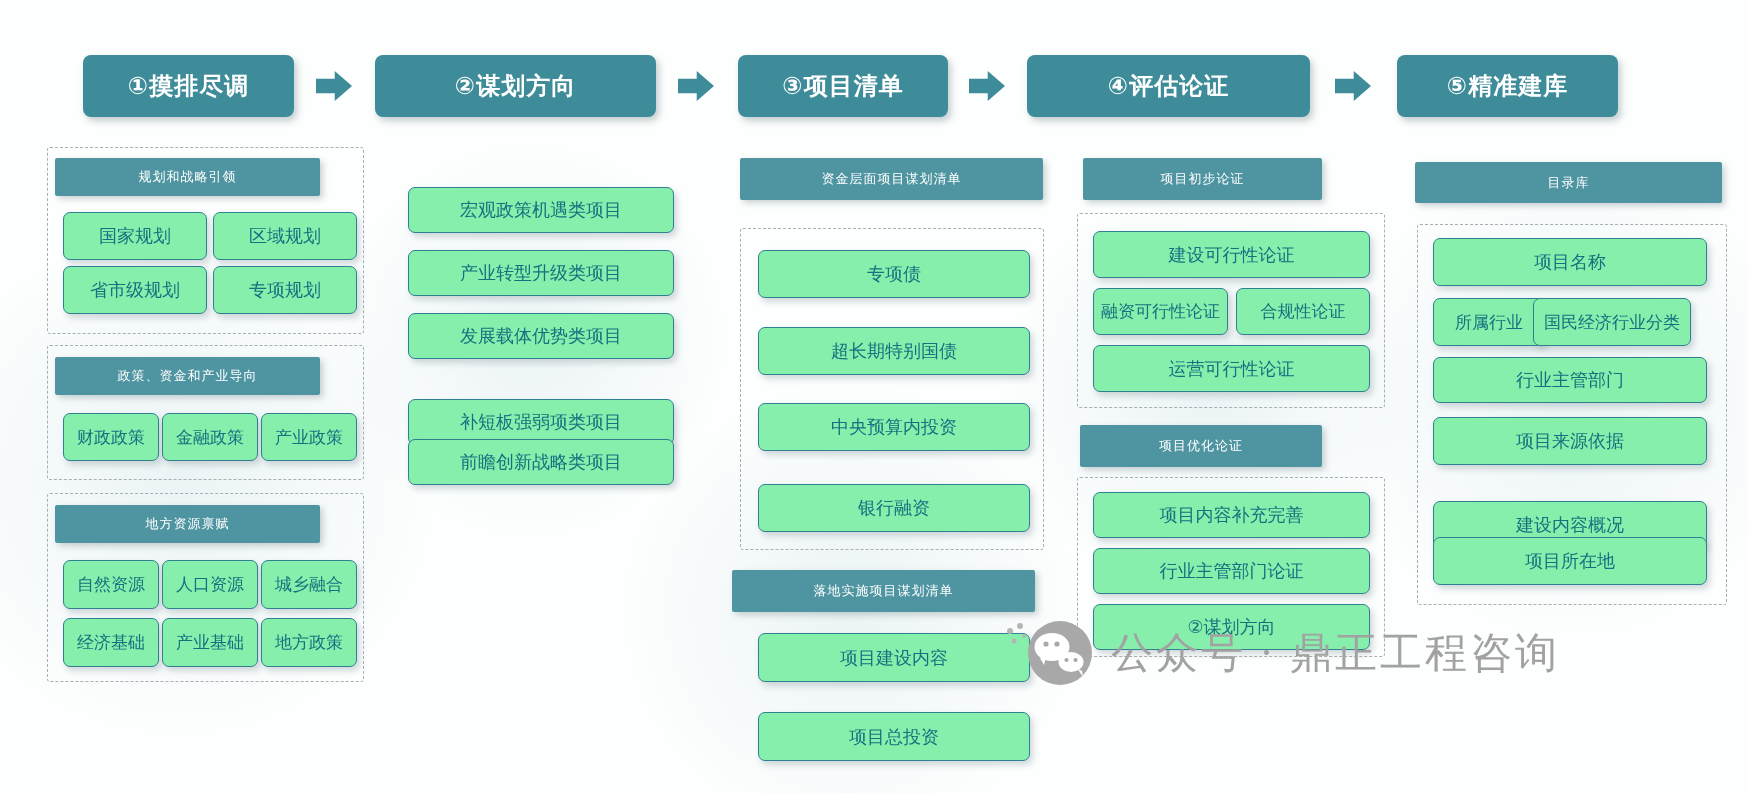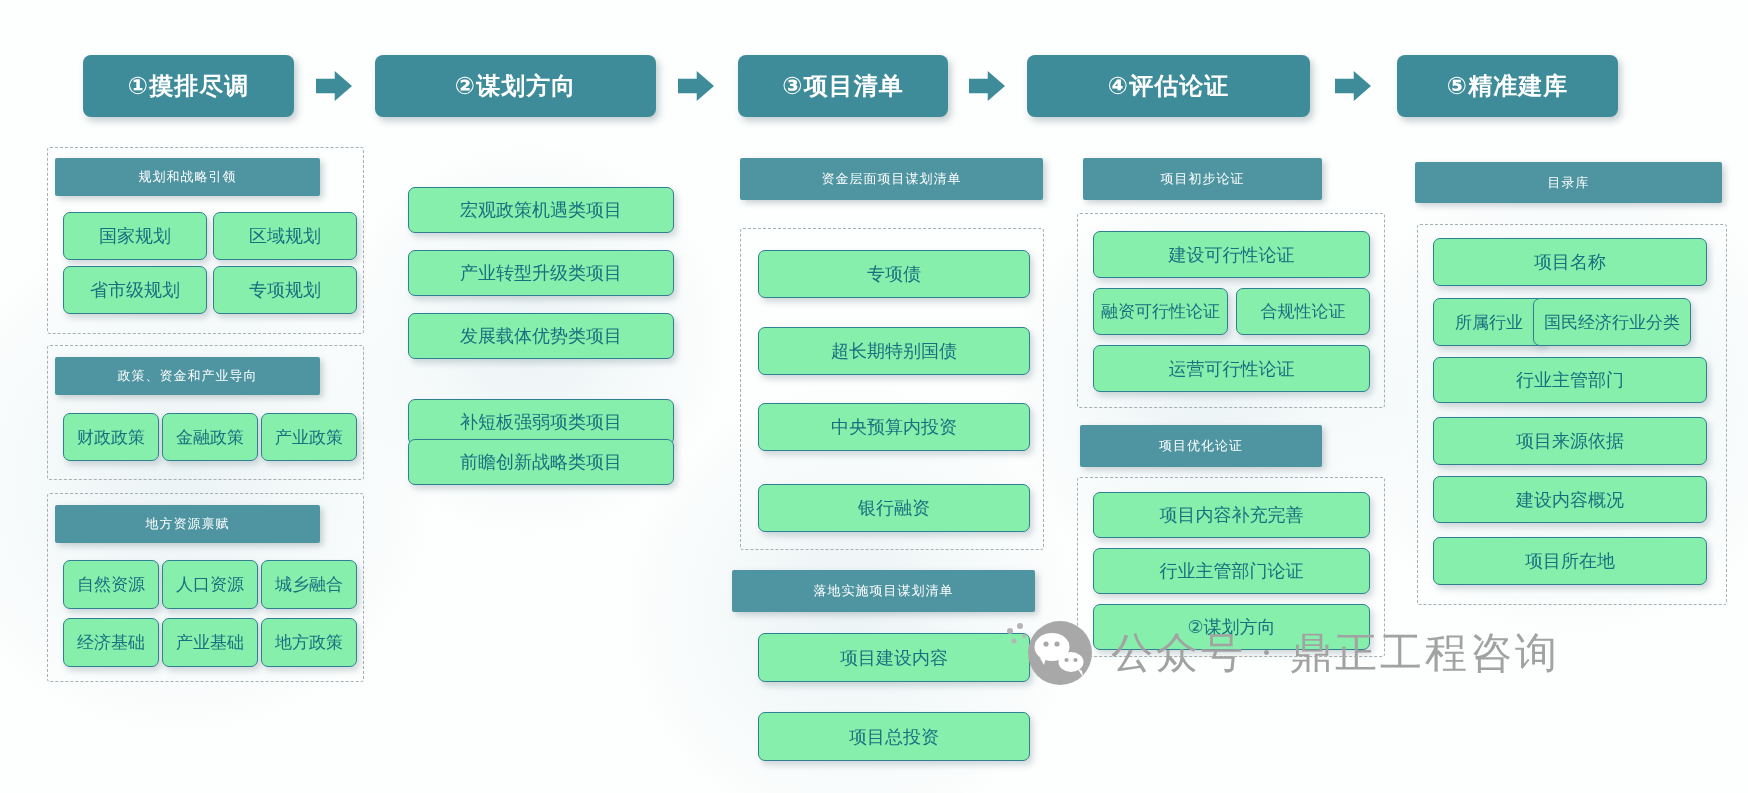--- a/index.html
+++ b/index.html
@@ -110,21 +110,21 @@
   <div class="box" style="left:1093px;top:548px;width:275px;height:44px;">行业主管部门论证</div>
   <div class="box" style="left:1093px;top:604px;width:275px;height:44px;">②谋划方向</div>
 
   <div class="ghead" style="left:1415px;top:162px;width:307px;height:41px;">目录库</div>
   <div class="dashed" style="left:1417px;top:224px;width:308px;height:379px;"></div>
   <div class="box" style="left:1433px;top:238px;width:272px;height:46px;">项目名称</div>
   <div class="box sm" style="left:1433px;top:298px;width:110px;height:46px;">所属行业</div>
   <div class="box sm" style="left:1533px;top:298px;width:156px;height:46px;">国民经济行业分类</div>
   <div class="box" style="left:1433px;top:357px;width:272px;height:44px;">行业主管部门</div>
   <div class="box" style="left:1433px;top:417px;width:272px;height:46px;">项目来源依据</div>
-  <div class="box" style="left:1433px;top:476px;width:272px;height:45px;">建设内容概况</div>
+  <div class="box" style="left:1433px;top:501px;width:272px;height:45px;">建设内容概况</div>
   <div class="box" style="left:1433px;top:537px;width:272px;height:46px;">项目所在地</div>
 
   <div class="watermark">
     <span style="display:inline-block;line-height:0;">
       <svg width="92" height="68" viewBox="0 0 92 68">
         <circle cx="7" cy="12" r="3" fill="#b5b5b5"></circle>
         <circle cx="17" cy="7" r="3" fill="#b5b5b5"></circle>
         <circle cx="11" cy="22" r="2.5" fill="#b5b5b5"></circle>
         <circle cx="21" cy="17" r="2" fill="#b5b5b5"></circle>
         <circle cx="57" cy="34" r="32" fill="#a8a8a8"></circle>

